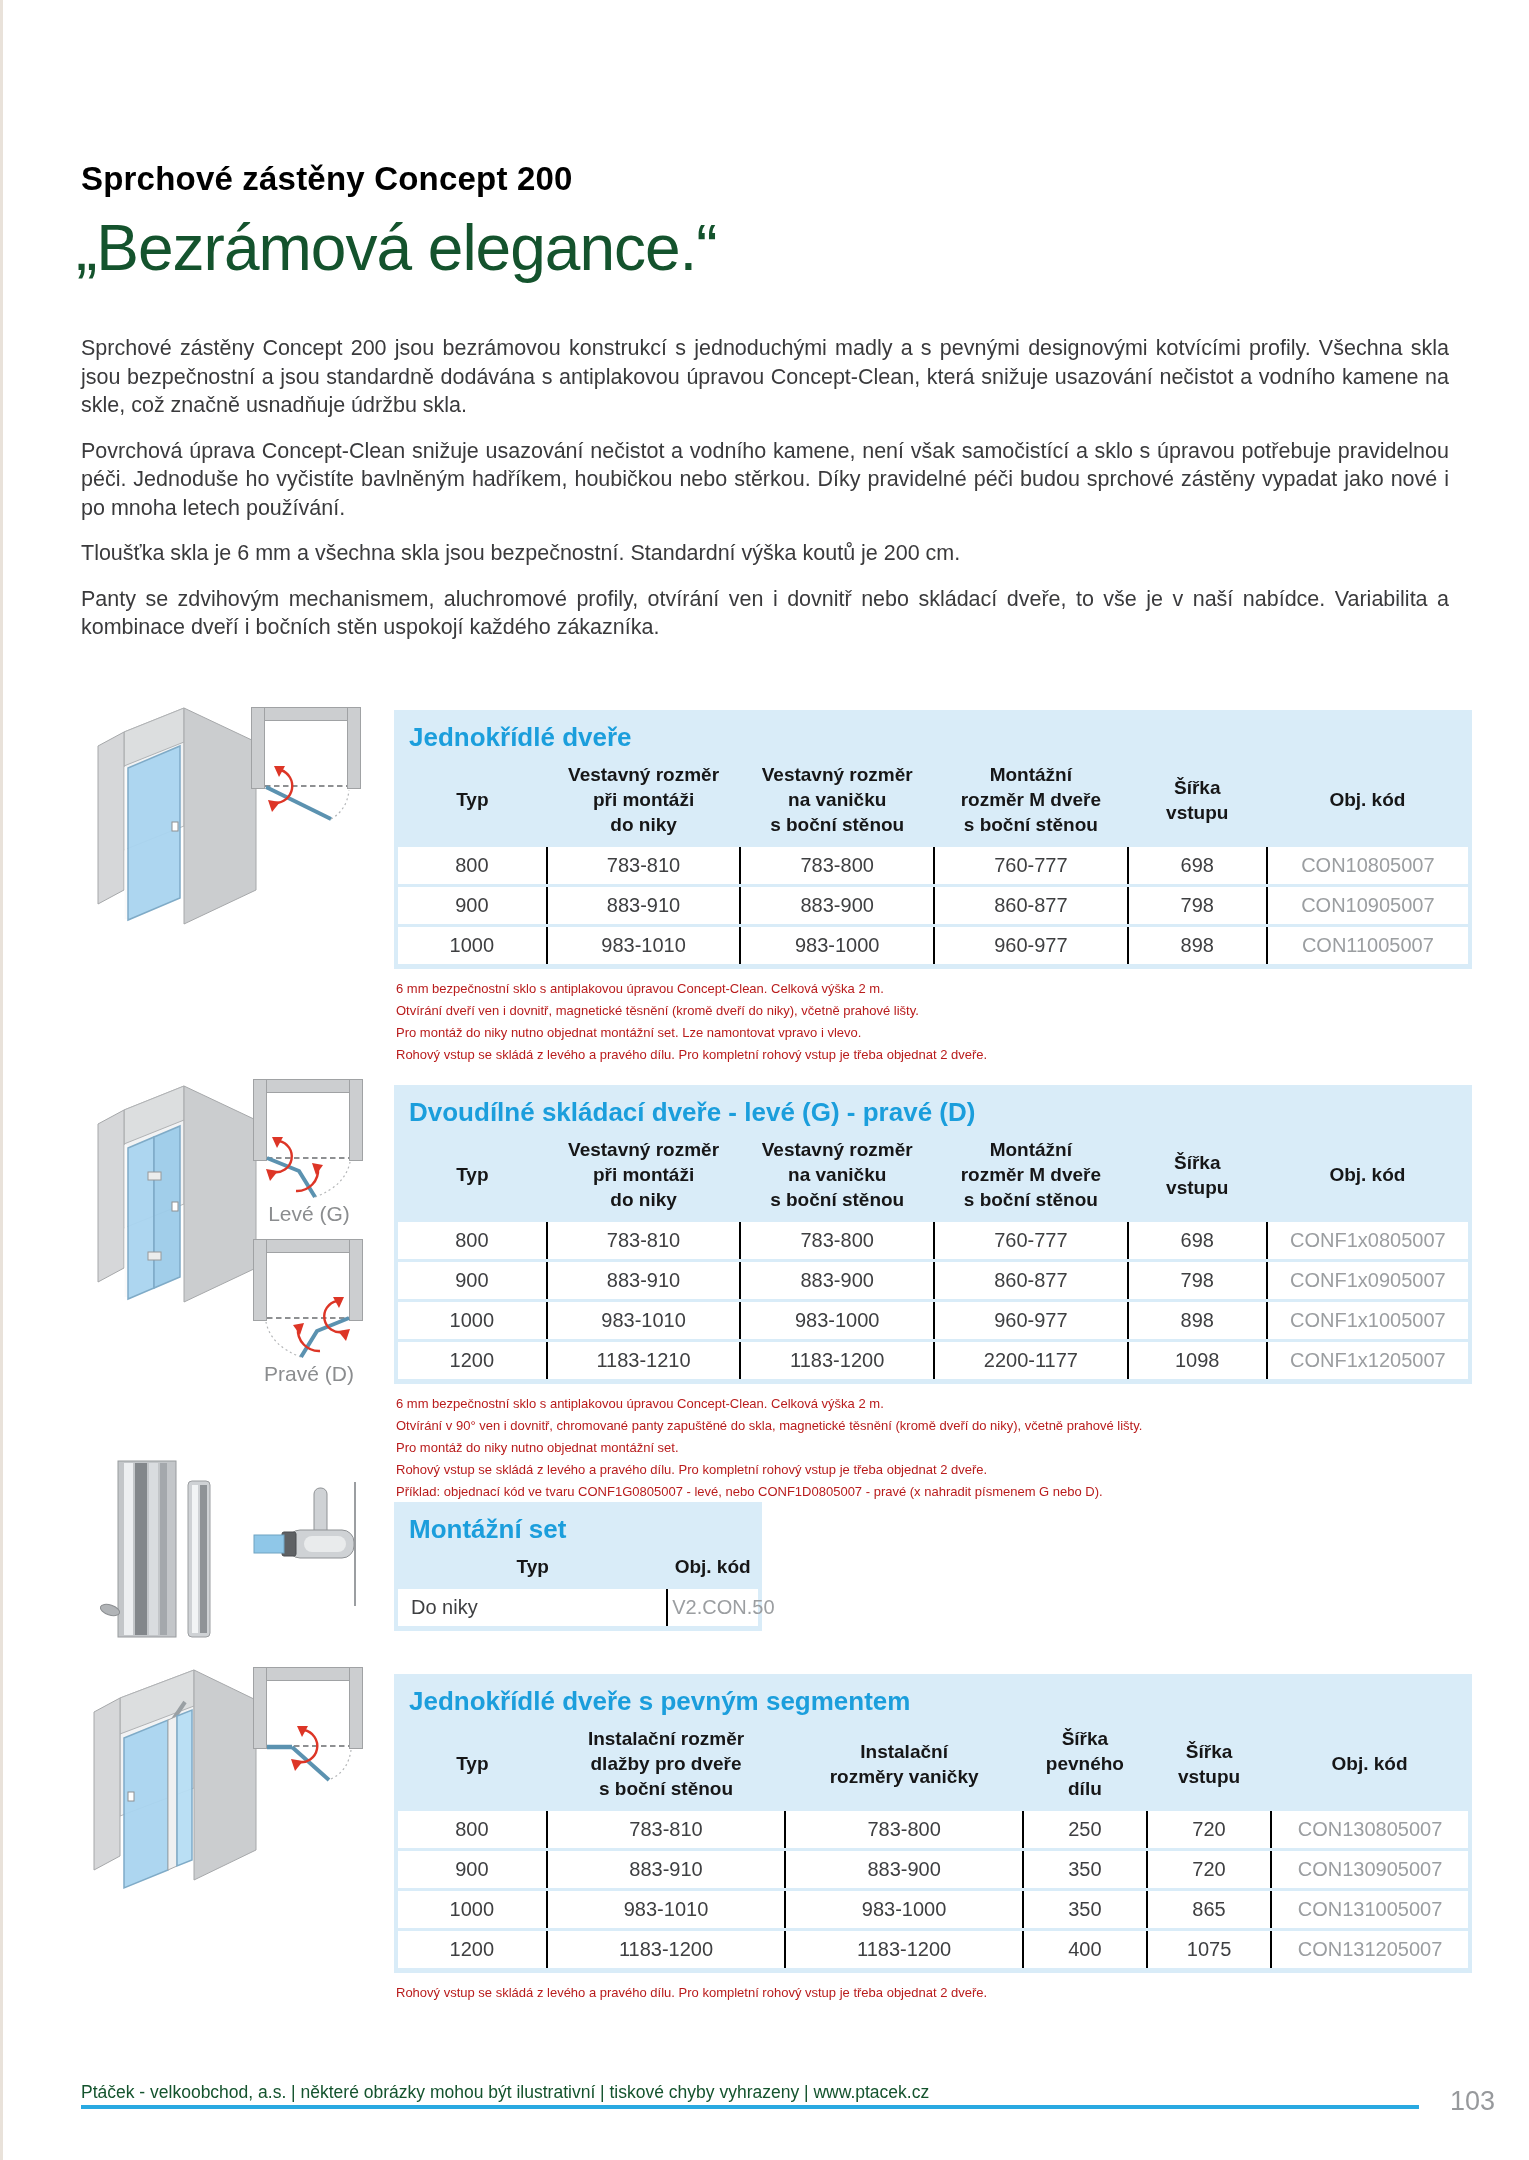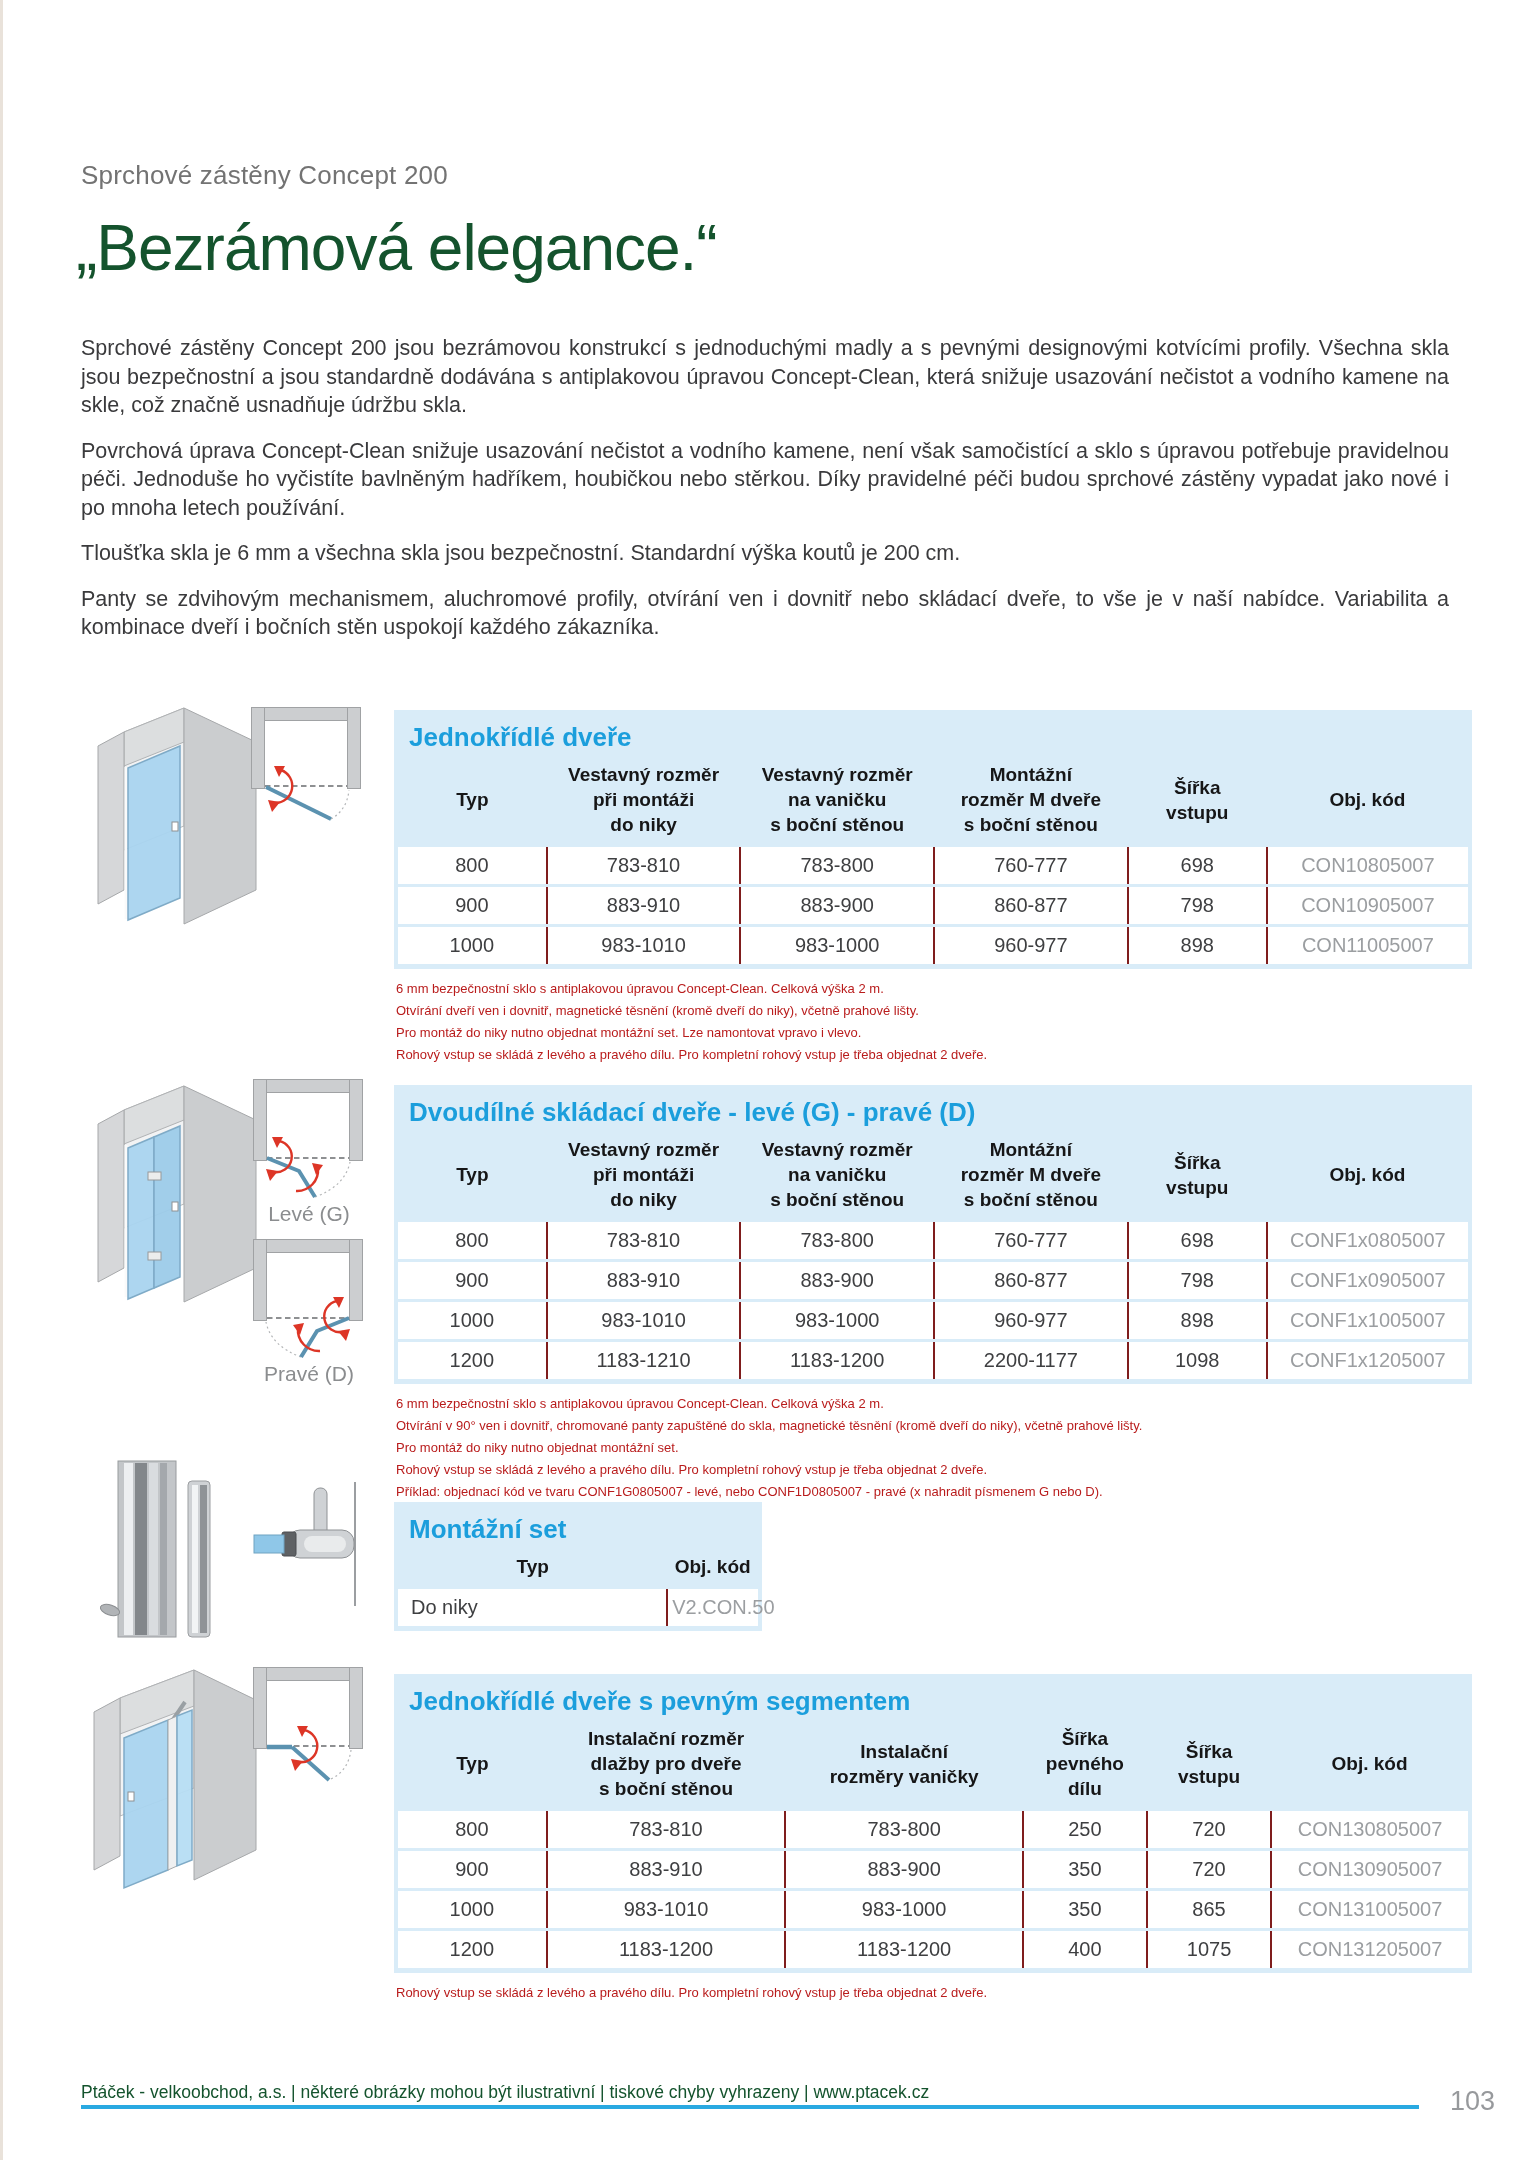--- a/index.html
+++ b/index.html
@@ -1,36 +1,36 @@
 <!DOCTYPE html>
 <html lang="cs"><head>
 <meta charset="utf-8">
 <style>
   html,body{margin:0;padding:0;background:#fff;}
   #page{position:relative;width:1529px;height:2160px;background:#ffffff;overflow:hidden;
         font-family:"Liberation Sans","DejaVu Sans",sans-serif;color:#3a3a3c;}
   .scan-edge{position:absolute;left:0;top:0;width:3px;height:100%;background:#e9e2da;}
 
-  .eyebrow{position:absolute;left:81px;top:160px;font-size:26px;font-weight:normal;color:#737373;letter-spacing:.2px;}
+  .eyebrow{position:absolute;left:81px;top:160px;font-size:33px;font-weight:bold;color:#000000;letter-spacing:.2px;}
   .headline{position:absolute;left:76px;top:212px;font-size:64px;line-height:72px;color:#14532d;letter-spacing:-1px;}
   .intro{position:absolute;left:81px;top:334px;width:1368px;font-size:21.5px;line-height:28.5px;
          color:#3a3a3c;text-align:justify;}
   .intro p{margin:0 0 17px 0;}
 
   .section{position:absolute;left:370px;width:1078px;padding-left:24px;}
   #sec1{top:710px;} #sec2{top:1085px;} #sec3{top:1502px;width:368px;} #sec4{top:1674px;}
 
   .panel{background:#d9ecf8;padding:0 4px 5px 4px;}
   .panel-title{color:#1b9edc;font-size:26px;font-weight:bold;padding:12px 0 4px 11px;}
   table{width:100%;border-collapse:collapse;table-layout:fixed;}
   th{font-size:19px;line-height:25px;font-weight:bold;color:#161617;text-align:center;
      vertical-align:middle;padding:5px 4px 10px;white-space:pre-line;}
   tbody td{background:#fff;font-size:20px;color:#3e3f41;text-align:center;padding:7px 4px;}
   tbody tr + tr td{border-top:3px solid #d9ecf8;}
-  tbody td + td{border-left:2px solid #7f1d1d;}
+  tbody td + td{border-left:2px solid #000000;}
   .t-obj td:last-child{color:#9b9ea1;}
   .t-set td:first-child{text-align:left;padding-left:13px;}
 
   .t1 col:nth-child(1),.t2 col:nth-child(1){width:13.9%}
   .t1 col:nth-child(2),.t2 col:nth-child(2){width:18.1%}
   .t1 col:nth-child(3),.t2 col:nth-child(3){width:18.1%}
   .t1 col:nth-child(4),.t2 col:nth-child(4){width:18.1%}
   .t1 col:nth-child(5),.t2 col:nth-child(5){width:13%}
   .t1 col:nth-child(6),.t2 col:nth-child(6){width:18.8%}
   .t4 col:nth-child(1){width:13.9%}.t4 col:nth-child(2){width:22.3%}.t4 col:nth-child(3){width:22.2%}

